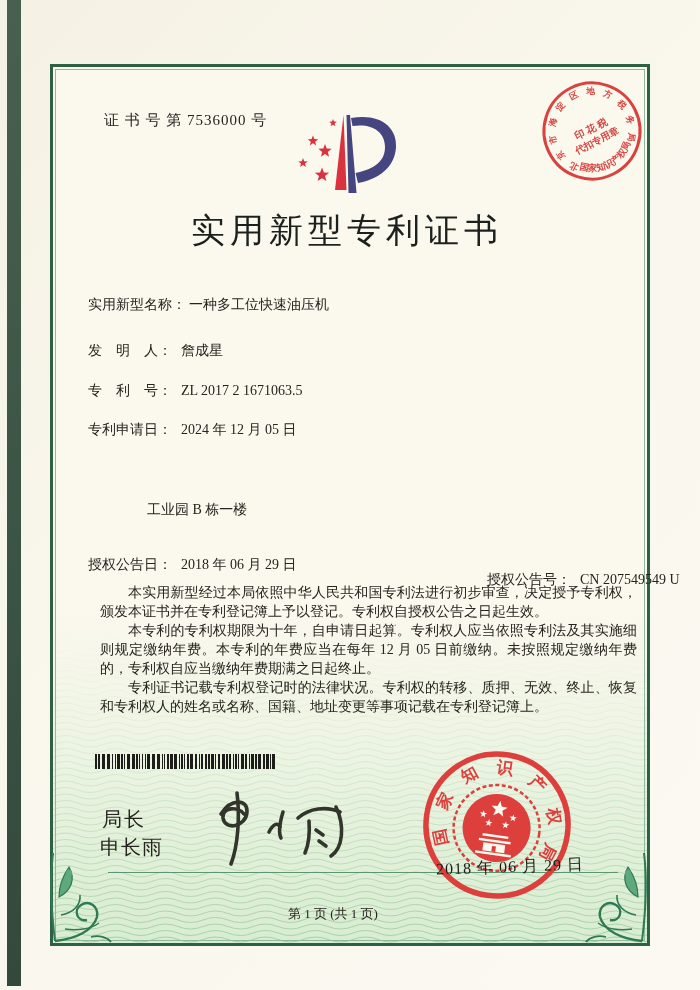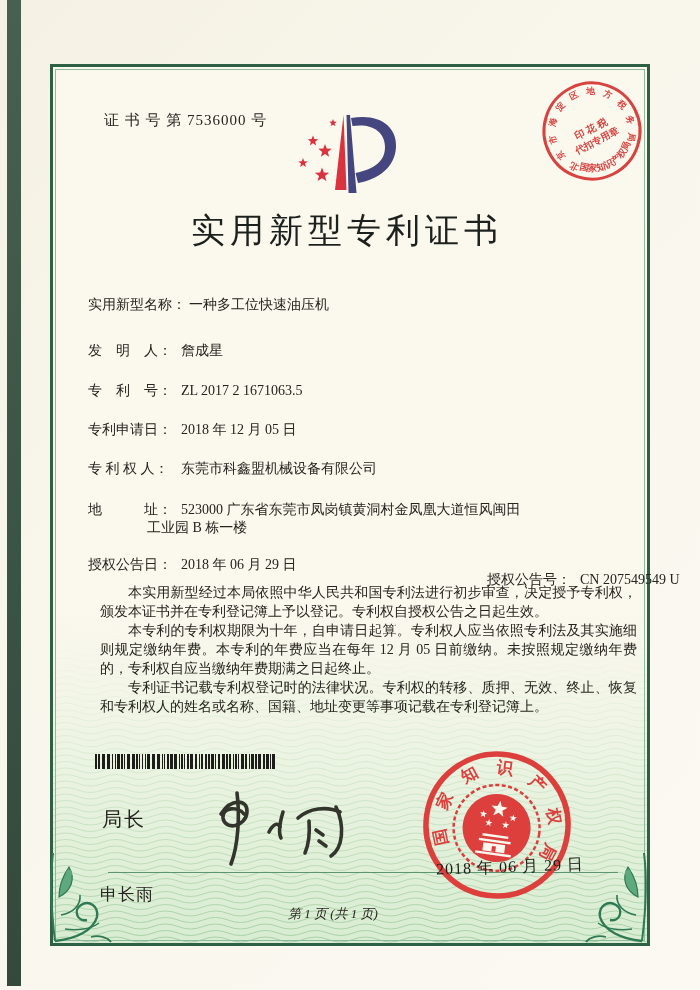--- a/index.html
+++ b/index.html
@@ -24,30 +24,30 @@
   .fieldrow .lbl{display:inline-block;min-width:90px;}
   .fieldrow .val{margin-left:3px;}
   .addr2{margin-left:59px;}
   .col2{position:absolute;left:399px;top:0;margin-top:15px;}
   .body-text{position:absolute;left:100px;top:583px;width:537px;font-size:14px;
     line-height:19px;text-align:justify;z-index:2;}
   .body-text p{margin:0;text-indent:2em;}
   #barcode{position:absolute;left:95px;top:754px;z-index:2;}
   .signer-title{position:absolute;left:102px;top:806px;font-size:20px;letter-spacing:2px;
     font-family:"Liberation Sans","DejaVu Sans",sans-serif;z-index:2;}
-  .signer-name{position:absolute;left:100px;top:883px;font-size:17px;letter-spacing:1px;
+  .signer-name{position:absolute;left:100px;top:834px;font-size:20px;letter-spacing:1px;
     font-family:"Liberation Sans","DejaVu Sans",sans-serif;z-index:2;}
   .signature{position:absolute;left:203px;top:786px;z-index:2;}
   .divider{position:absolute;left:108px;top:872px;width:510px;height:1px;background:#5d9472;z-index:1;}
   .ornament{position:absolute;z-index:2;}
   .seal{position:absolute;left:417px;top:745px;z-index:3;}
   .seal-date{position:absolute;left:436px;top:857px;font-size:16px;letter-spacing:1px;
     color:#1c1c19;transform:rotate(-2deg);z-index:4;white-space:nowrap;}
   .footer-page{position:absolute;left:243px;top:905px;width:180px;text-align:center;
-    font-size:13px;z-index:2;font-style:italic;}
+    font-size:13px;z-index:2;}
 </style>
 </head>
 <body>
 
 <div class="photo">
 
   <div class="spine"></div>
 
   <div class="frame">
     <div class="wave-tint"></div>
@@ -157,27 +157,23 @@
   <div class="fieldrow" style="top:296px">
     <span class="lbl">实用新型名称：</span><span class="val">一种多工位快速油压机</span>
   </div>
   <div class="fieldrow" style="top:342px">
     <span class="lbl">发　明　人：</span><span class="val">詹成星</span>
   </div>
   <div class="fieldrow" style="top:382px">
     <span class="lbl">专　利　号：</span><span class="val">ZL 2017 2 1671063.5</span>
   </div>
   <div class="fieldrow" style="top:421px">
-    <span class="lbl">专利申请日：</span><span class="val">2018 年 12 月 05 日</span>
-  </div>
-  <div class="fieldrow" style="top:460px">
-    <span class="lbl">专 利 权 人：</span><span class="val">东莞市科鑫盟机械设备有限公司</span>
+    <span class="lbl">专利申请日：</span><span class="val">2024 年 12 月 05 日</span>
   </div>
   <div class="fieldrow" style="top:501px">
-    <div><span class="lbl">地　　　址：</span><span class="val">523000 广东省东莞市凤岗镇黄洞村金凤凰大道恒风闽田</span></div>
     <div class="addr2">工业园 B 栋一楼</div>
   </div>
   <div class="fieldrow" style="top:556px;width:540px">
     <span><span class="lbl">授权公告日：</span><span class="val">2018 年 06 月 29 日</span></span>
     <span class="col2"><span class="lbl">授权公告号：</span><span class="val">CN 207549549 U</span></span>
   </div>
 
   <div class="body-text">
     <p>本实用新型经过本局依照中华人民共和国专利法进行初步审查，决定授予专利权，颁发本证书并在专利登记簿上予以登记。专利权自授权公告之日起生效。</p>
     <p>本专利的专利权期限为十年，自申请日起算。专利权人应当依照专利法及其实施细则规定缴纳年费。本专利的年费应当在每年 12 月 05 日前缴纳。未按照规定缴纳年费的，专利权自应当缴纳年费期满之日起终止。</p>

